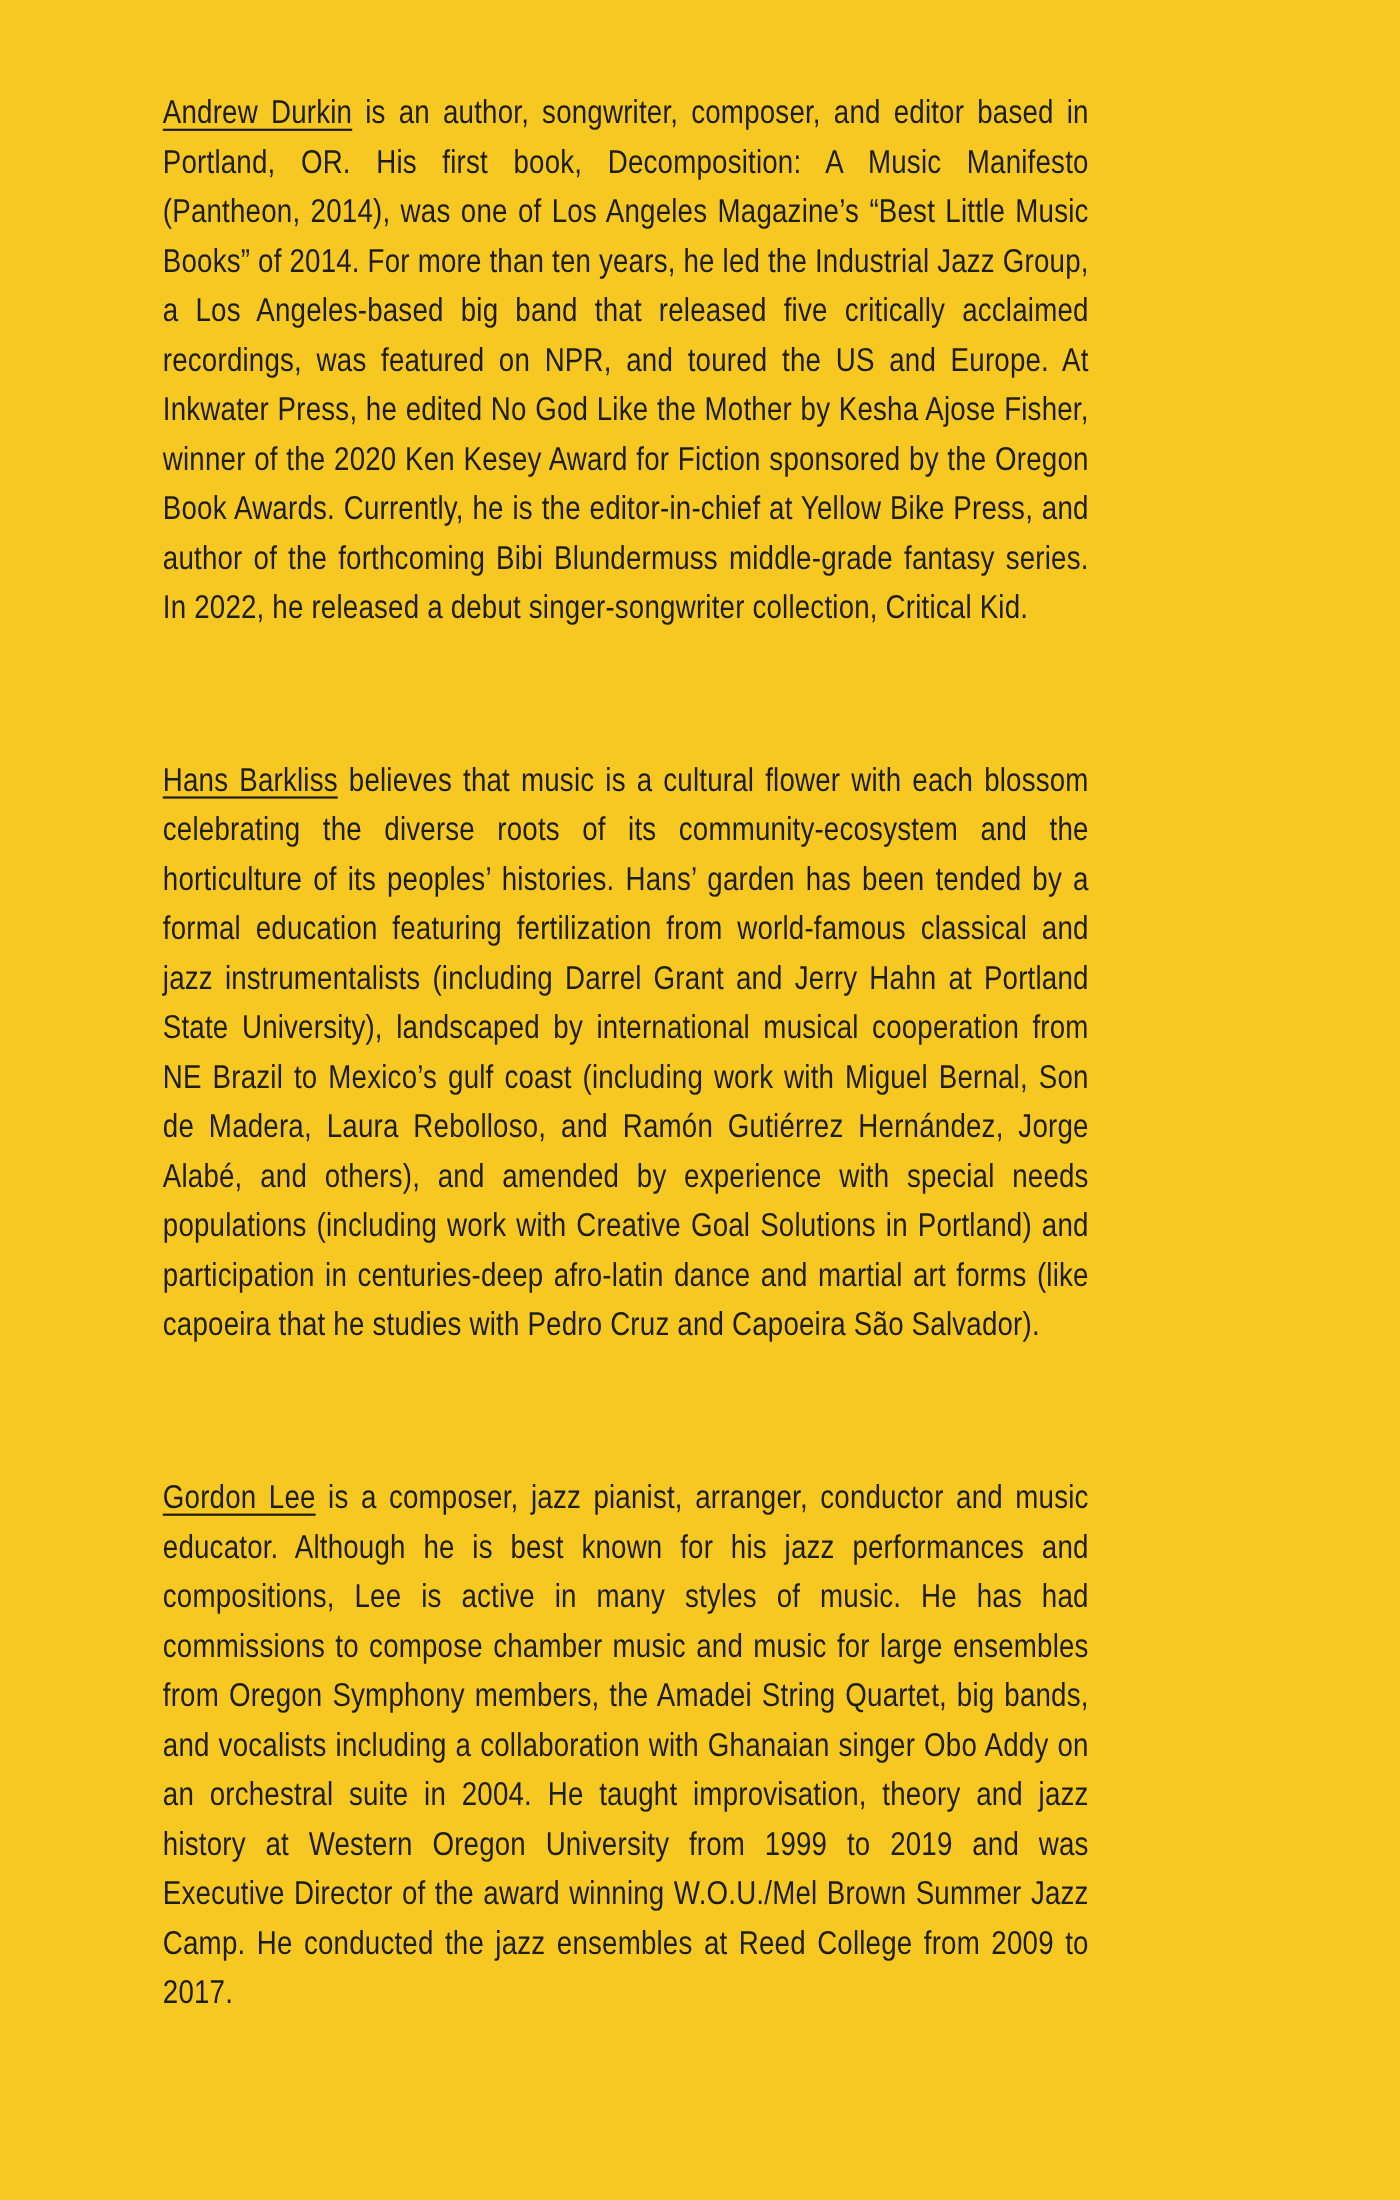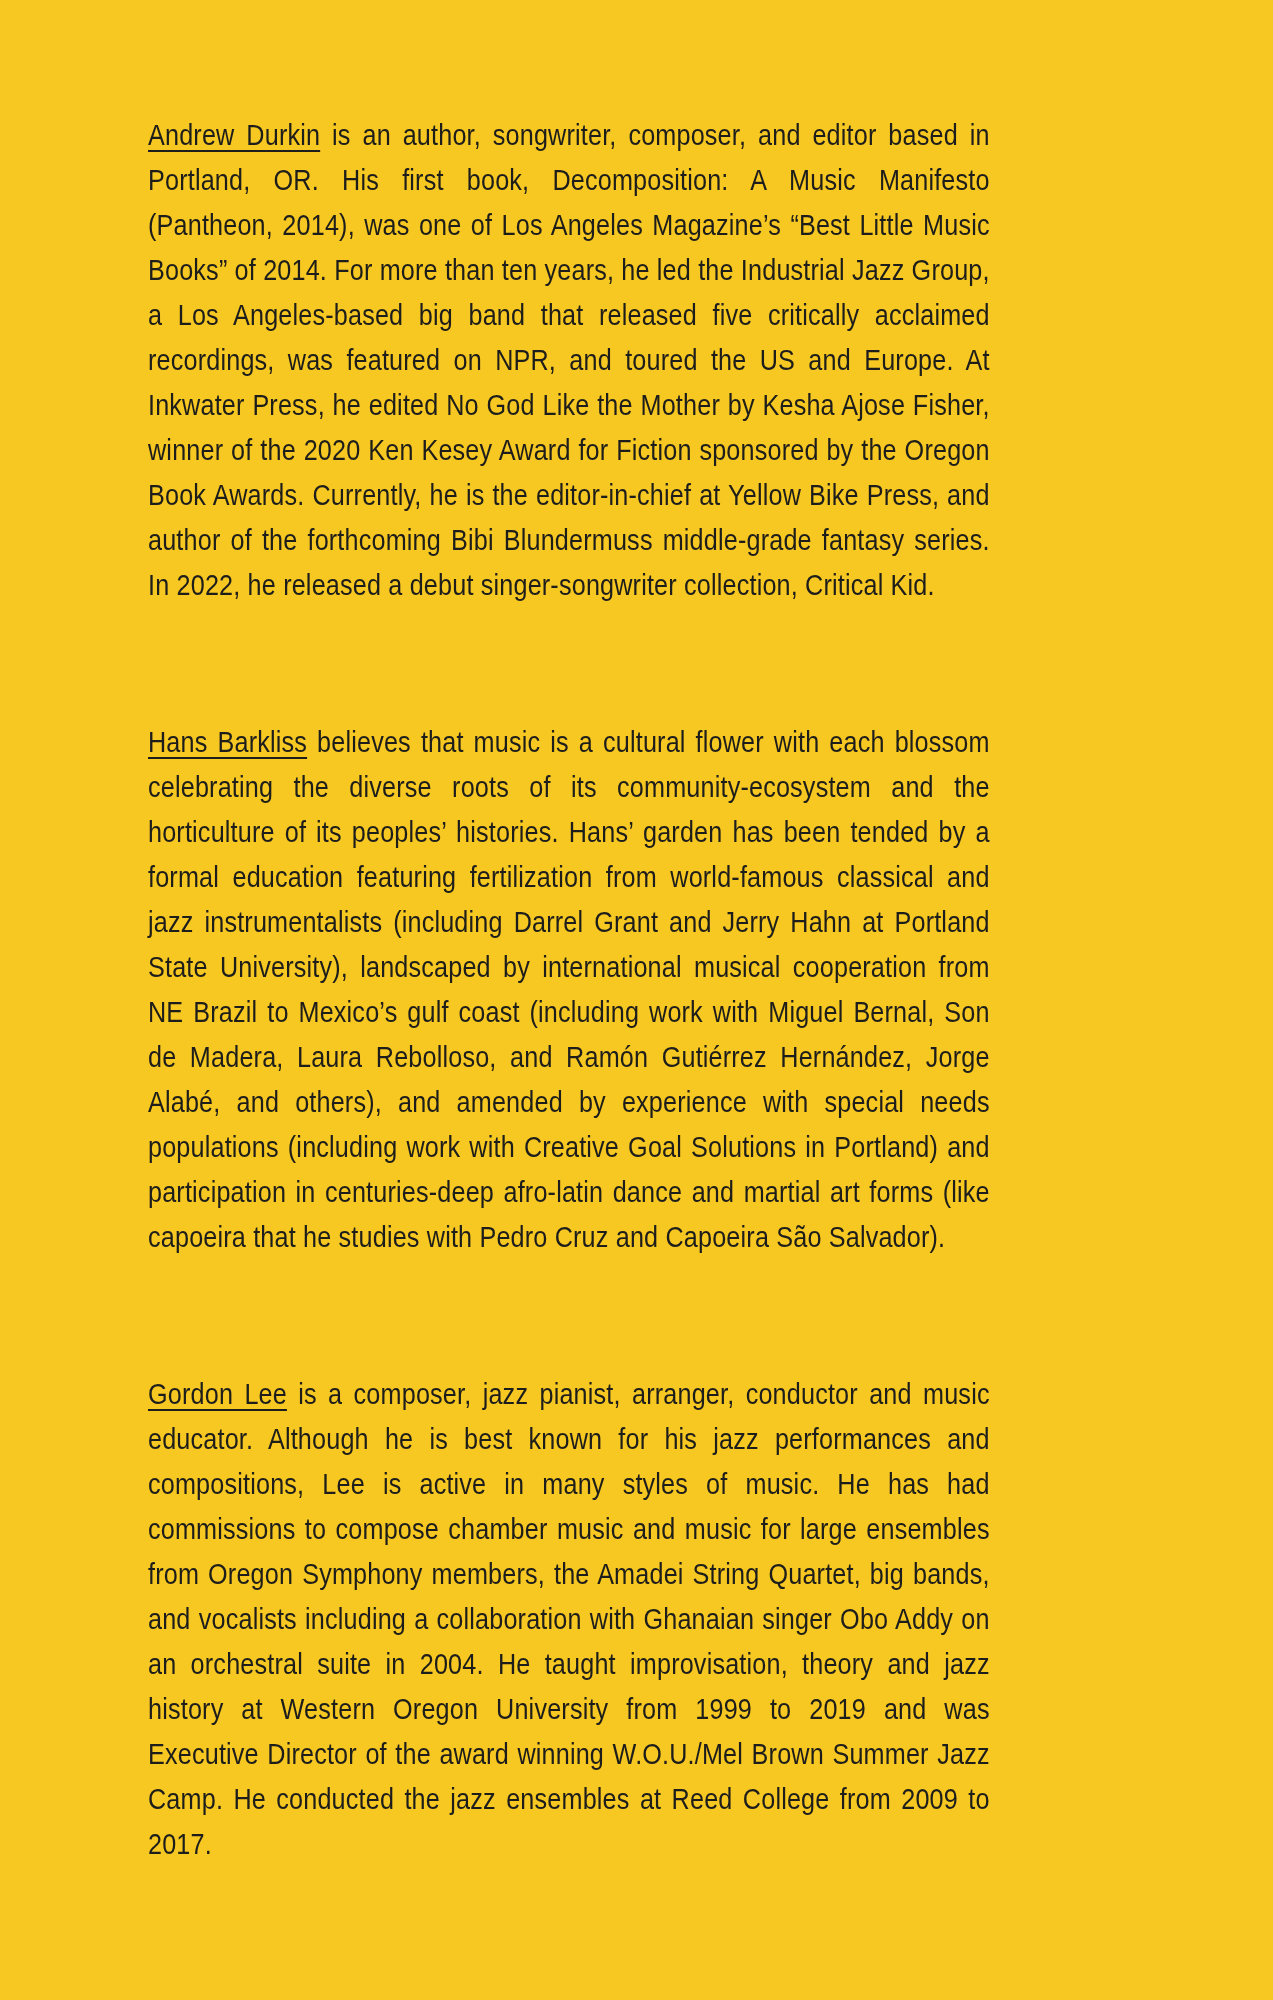--- a/index.html
+++ b/index.html
@@ -10,21 +10,21 @@
     width: 1273px;
     height: 2000px;
     background: var(--background, #F8C822);
     overflow: hidden;
     font-family: "Liberation Sans", "DejaVu Sans", sans-serif;
   }
   .page {
     width: 1273px;
     height: 2000px;
     box-sizing: border-box;
-    padding: 112px 0 0 148px;
+    padding: 80px 0 0 148px;
   }
   
   .bios {
     width: 1002px;
     transform: scaleX(0.84);
     transform-origin: 0 0;
   }
   .bio {
     margin: 0 0 112px 0;
     font-size: 30px;

